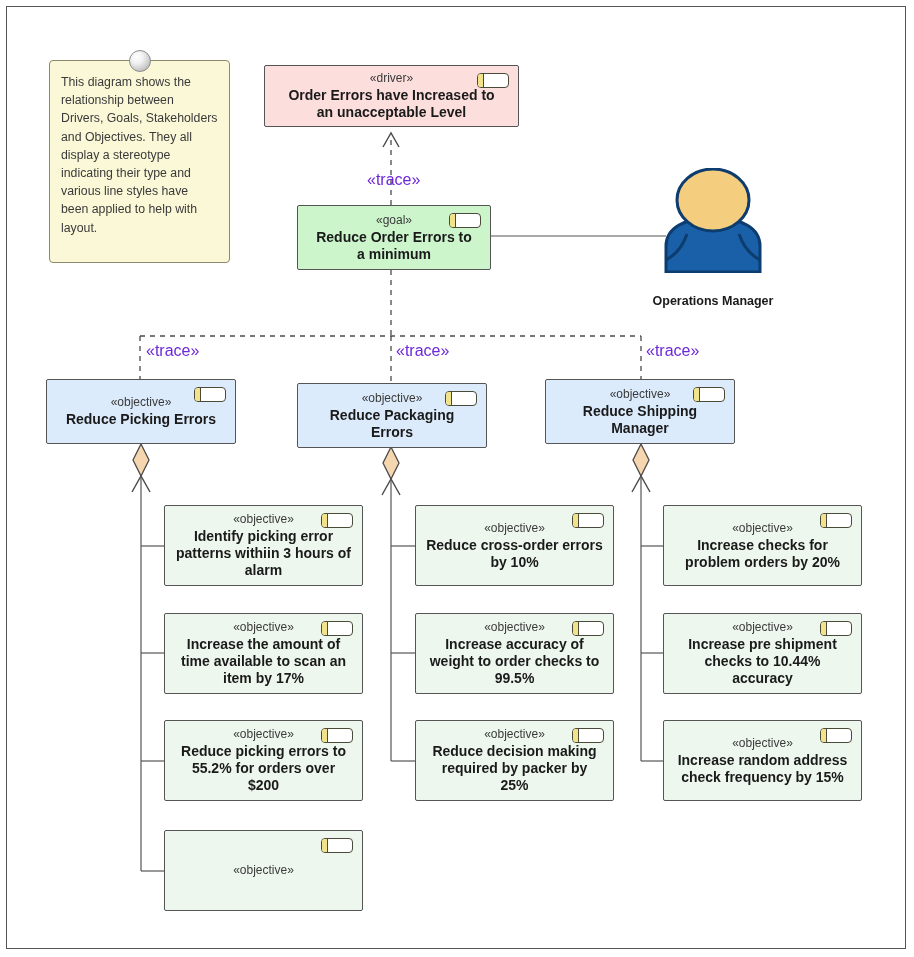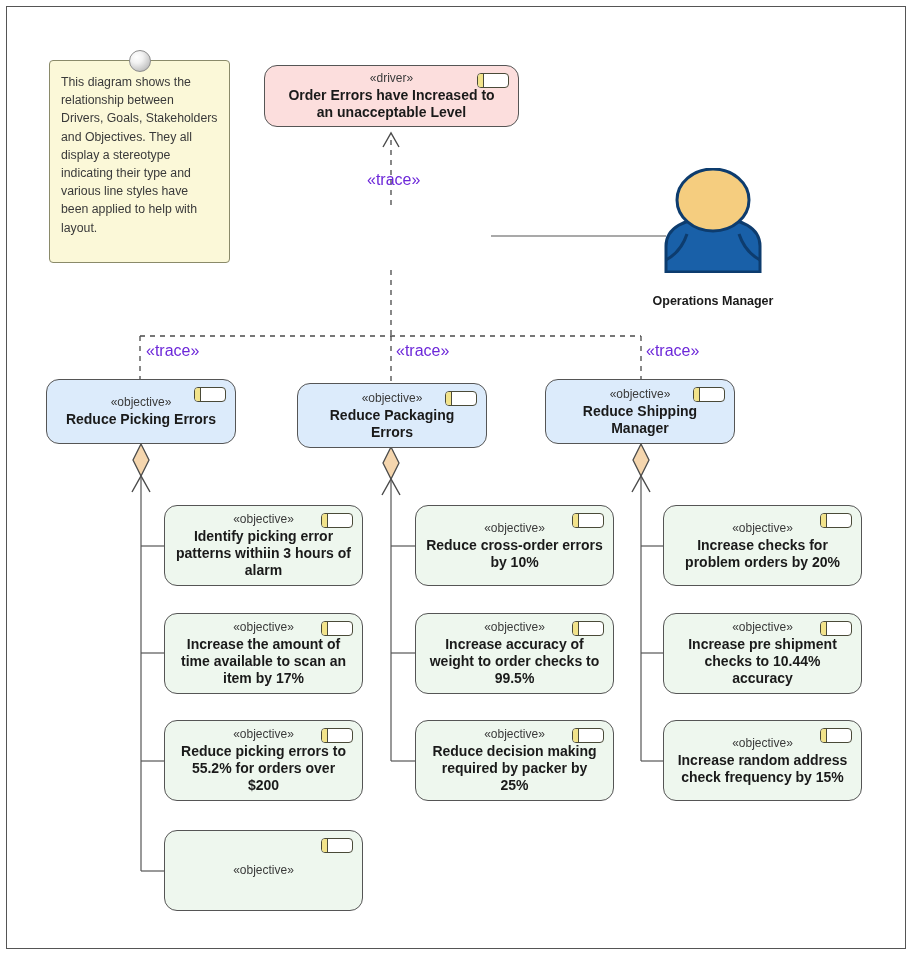--- a/index.html
+++ b/index.html
@@ -52,21 +52,21 @@
     left: 0; top: 0;
     width: 914px; height: 957px;
     z-index: 1;
     pointer-events: none;
   }
   
   .node {
     position: absolute;
     box-sizing: border-box;
     border: 1px solid #555555;
-    border-radius: 13px;
+    border-radius: 2px;
     z-index: 2;
     display: flex;
     flex-direction: column;
     align-items: center;
     justify-content: center;
     text-align: center;
     padding: 5px 10px 6px 10px;
   }
   .node .stereo {
     font-size: 12px;
@@ -246,20 +246,26 @@
     <div class="note-text">This diagram shows the relationship between Drivers, Goals, Stakeholders and Objectives. They all display a stereotype indicating their type and various line styles have been applied to help with layout.</div>
   </div>
 
   <div class="node pink" style="left:264px; top:65px; width:255px; height:62px;">
     <div class="elem-icon"></div>
     <div class="stereo">«driver»</div>
     <div class="nodename">Order Errors have Increased to</div>
     <div class="nodename">an unacceptable Level</div>
   </div>
 
+  <div class="node green" style="left:297px; top:205px; width:194px; height:65px;">
+    <div class="elem-icon"></div>
+    <div class="stereo">«goal»</div>
+    <div class="nodename">Reduce Order Errors to</div>
+    <div class="nodename">a minimum</div>
+  </div>
 
   <div class="actor" style="left:639px; top:168px; width:148px;">
     <svg width="148" height="105" viewBox="0 0 148 105">
 
       <path d="M27,104 L27,78 C27,60 45,50 74,50 C103,50 121,60 121,78 L121,104 Z" fill="#1960a8" stroke="#0d3c6e" stroke-width="3"></path>
 
       <path d="M27,92 C38,86 44,78 48,66" fill="none" stroke="#0d3c6e" stroke-width="3"></path>
       <path d="M121,92 C110,86 104,78 100,66" fill="none" stroke="#0d3c6e" stroke-width="3"></path>
 
       <ellipse cx="74" cy="32" rx="36" ry="31" fill="#f5cd7f" stroke="#0d3c6e" stroke-width="3"></ellipse>

